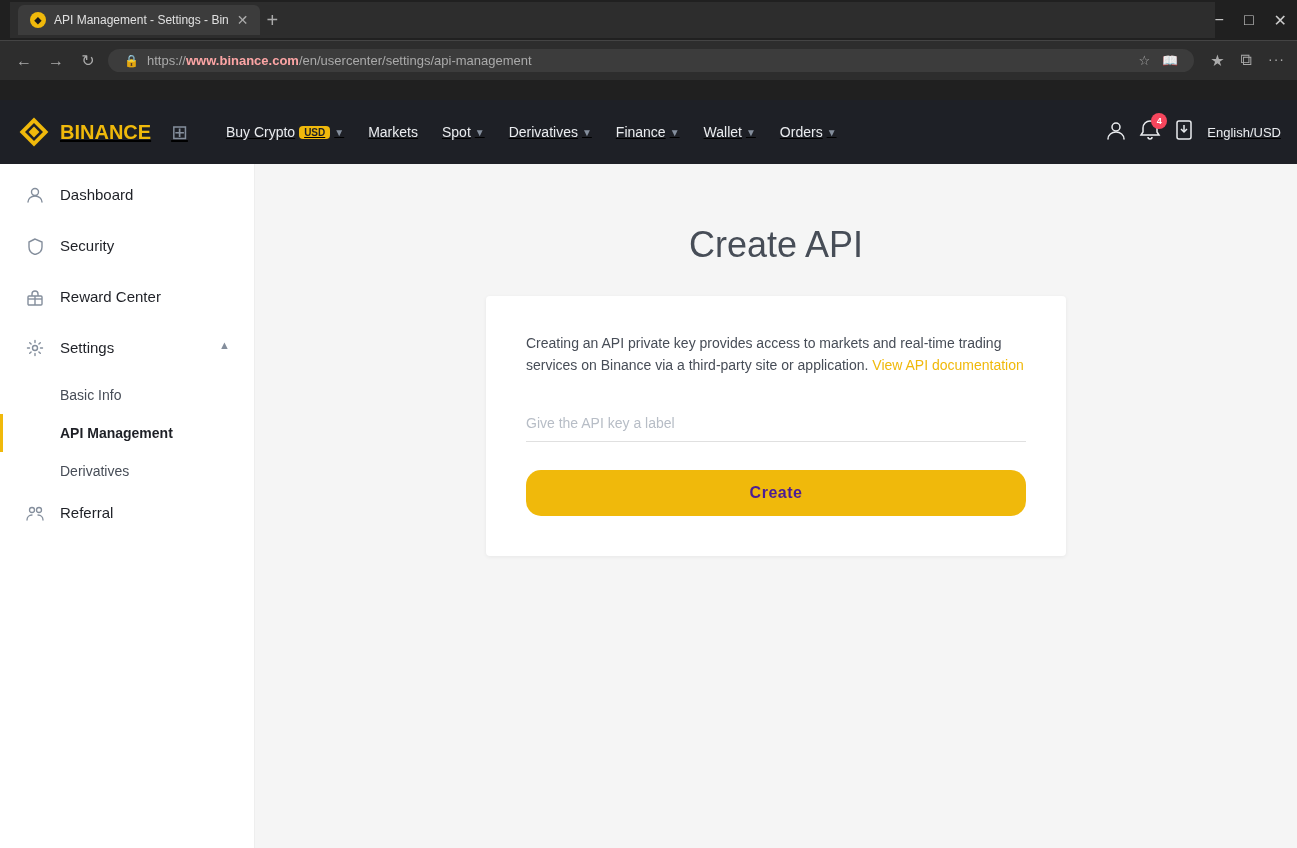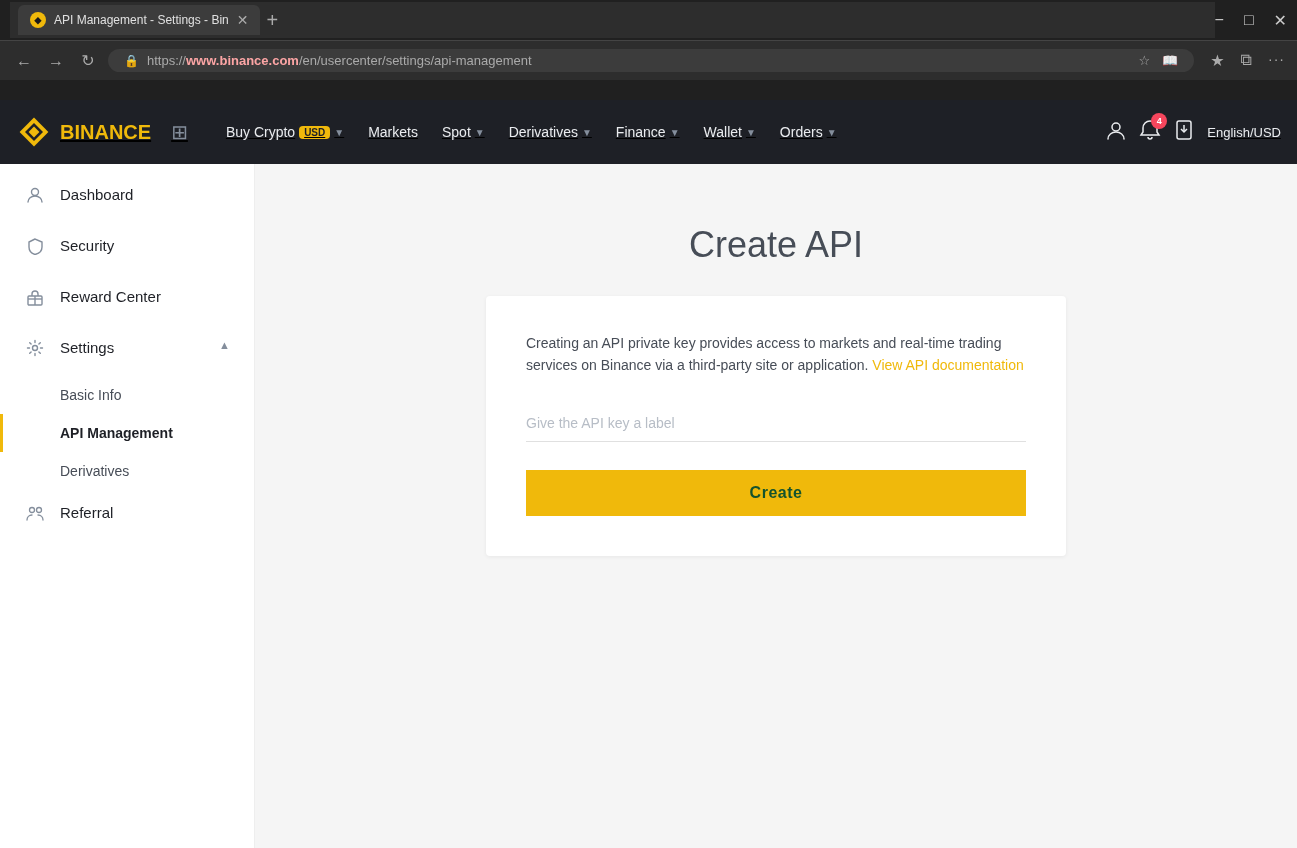--- a/index.html
+++ b/index.html
@@ -276,23 +276,23 @@
       font-size: 14px;
       color: #474d57;
       outline: none;
       background: transparent;
       margin-bottom: 28px;
     }
     .api-input::placeholder { color: #b7bdc6; }
     .create-btn {
       width: 100%;
       background: #f0b90b;
-      color: #14532d;
+      color: #4c1d95;
       border: none;
-      border-radius: 0;
+      border-radius: 15px;
       padding: 14px;
       font-size: 16px;
       font-weight: 600;
       cursor: pointer;
       letter-spacing: 0.5px;
     }
   </style>
 </head>
 <body>
 

